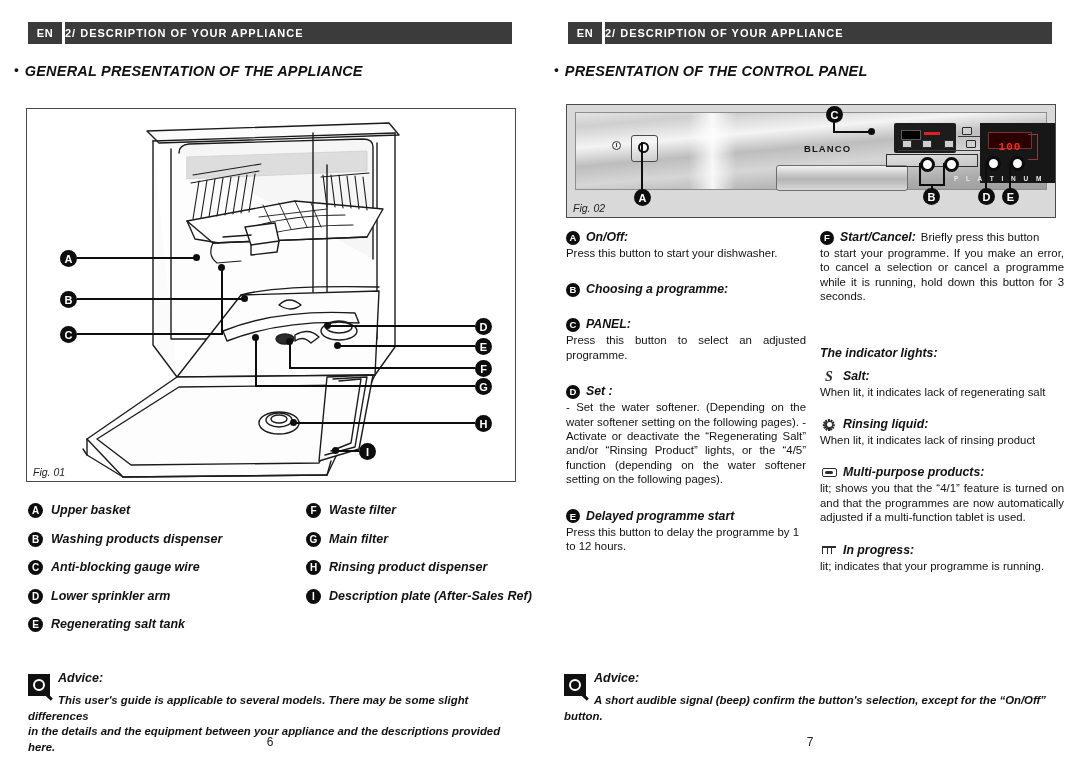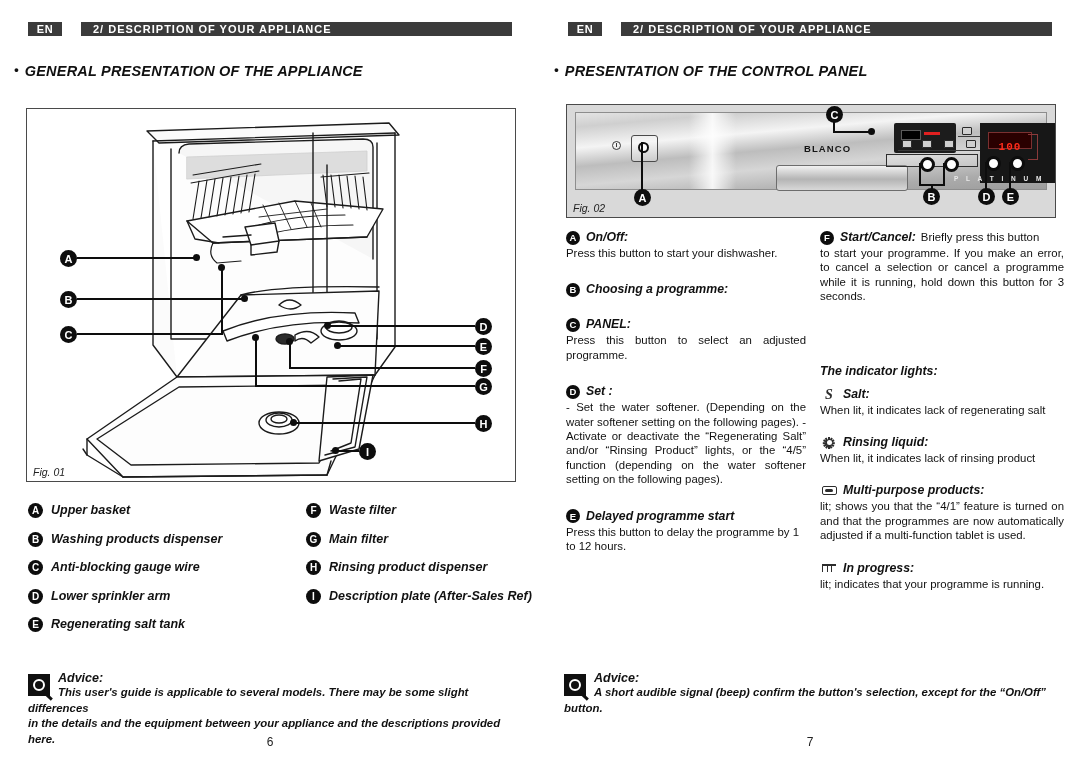--- a/index.html
+++ b/index.html
@@ -9,30 +9,30 @@
     font-family:"Liberation Sans", sans-serif;
     color:#111;
     overflow:hidden;
   }
   .spread{position:relative;width:1080px;height:763px;}
   .page{position:absolute;top:0;height:763px;width:540px;}
   .page.left{left:0;}
   .page.right{left:540px;}
 
   
-  .hdr{position:absolute;top:22px;left:28px;right:28px;height:14px;display:flex;align-items:stretch;}
+  .hdr{position:absolute;top:22px;left:28px;right:28px;height:22px;display:flex;align-items:stretch;}
   .hdr .en{
     width:34px;background:#3b3b3b;color:#fff;
     font-size:11px;font-weight:bold;letter-spacing:.5px;
     display:flex;align-items:center;justify-content:center;
   }
   .hdr .bar{
-    flex:1;margin-left:19px;background:#3b3b3b;color:#fff;
+    flex:1;margin-left:3px;background:#3b3b3b;color:#fff;
     font-size:11px;font-weight:bold;letter-spacing:1px;
-    display:flex;align-items:center;padding-left:12px;
+    display:flex;align-items:center;padding-left:0;
   }
 
   
   .sect{
     position:absolute;left:14px;top:62px;
     font-size:14.5px;font-weight:bold;font-style:italic;letter-spacing:.2px;
     white-space:nowrap;
   }
   .sect .dot{display:inline-block;margin-right:6px;font-size:13px;vertical-align:2px;}
 
@@ -77,21 +77,21 @@
   .advice .icon{
     position:absolute;left:0;top:2px;width:22px;height:22px;background:#101010;
     display:flex;align-items:center;justify-content:center;
   }
   .advice .icon .lens{width:12px;height:12px;border-radius:50%;border:2.4px solid #fff;box-sizing:border-box;}
   .advice .icon:after{
     content:"";position:absolute;right:-3px;bottom:-2px;width:9px;height:3px;background:#101010;
     transform:rotate(42deg);
   }
   .advice .ttl{font-size:12.5px;font-weight:bold;font-style:italic;margin-left:30px;line-height:13px;}
-  .advice .txt{font-size:11.4px;font-weight:bold;font-style:italic;line-height:15.5px;}
+  .advice .txt{font-size:11.4px;font-weight:bold;font-style:italic;line-height:15.5px;margin-top:8px;}
   .advice .txt .ind{margin-left:30px;}
 
   
   .pgnum{position:absolute;width:100%;text-align:center;font-size:12px;color:#222;}
 
   
   #fig02{left:26px;top:104px;width:488px;height:112px;background:#d9d9d9;}
   #fig02cap{left:33px;top:202px;}
 
   .cp{
@@ -499,21 +499,21 @@
 
       <div class="blk">
         <h4>
           <span class="badge">F</span>
           <span>Start/Cancel:</span>
           <span class="run">Briefly press this button</span>
         </h4>
         <p>to start your programme. If you make an error, to cancel a selection or cancel a programme while it is running, hold down this button for 3 seconds.</p>
       </div>
 
-      <div class="indtitle" style="margin-top:60px;">The indicator lights:</div>
+      <div class="indtitle" style="margin-top:42px;">The indicator lights:</div>
 
       <div class="blk">
         <h4>
           <span class="glyph g-salt">S</span>
           <span>Salt:</span>
         </h4>
         <p class="nj">When lit, it indicates lack of regenerating salt</p>
       </div>
 
       <div class="blk" style="margin-top:18px;">

